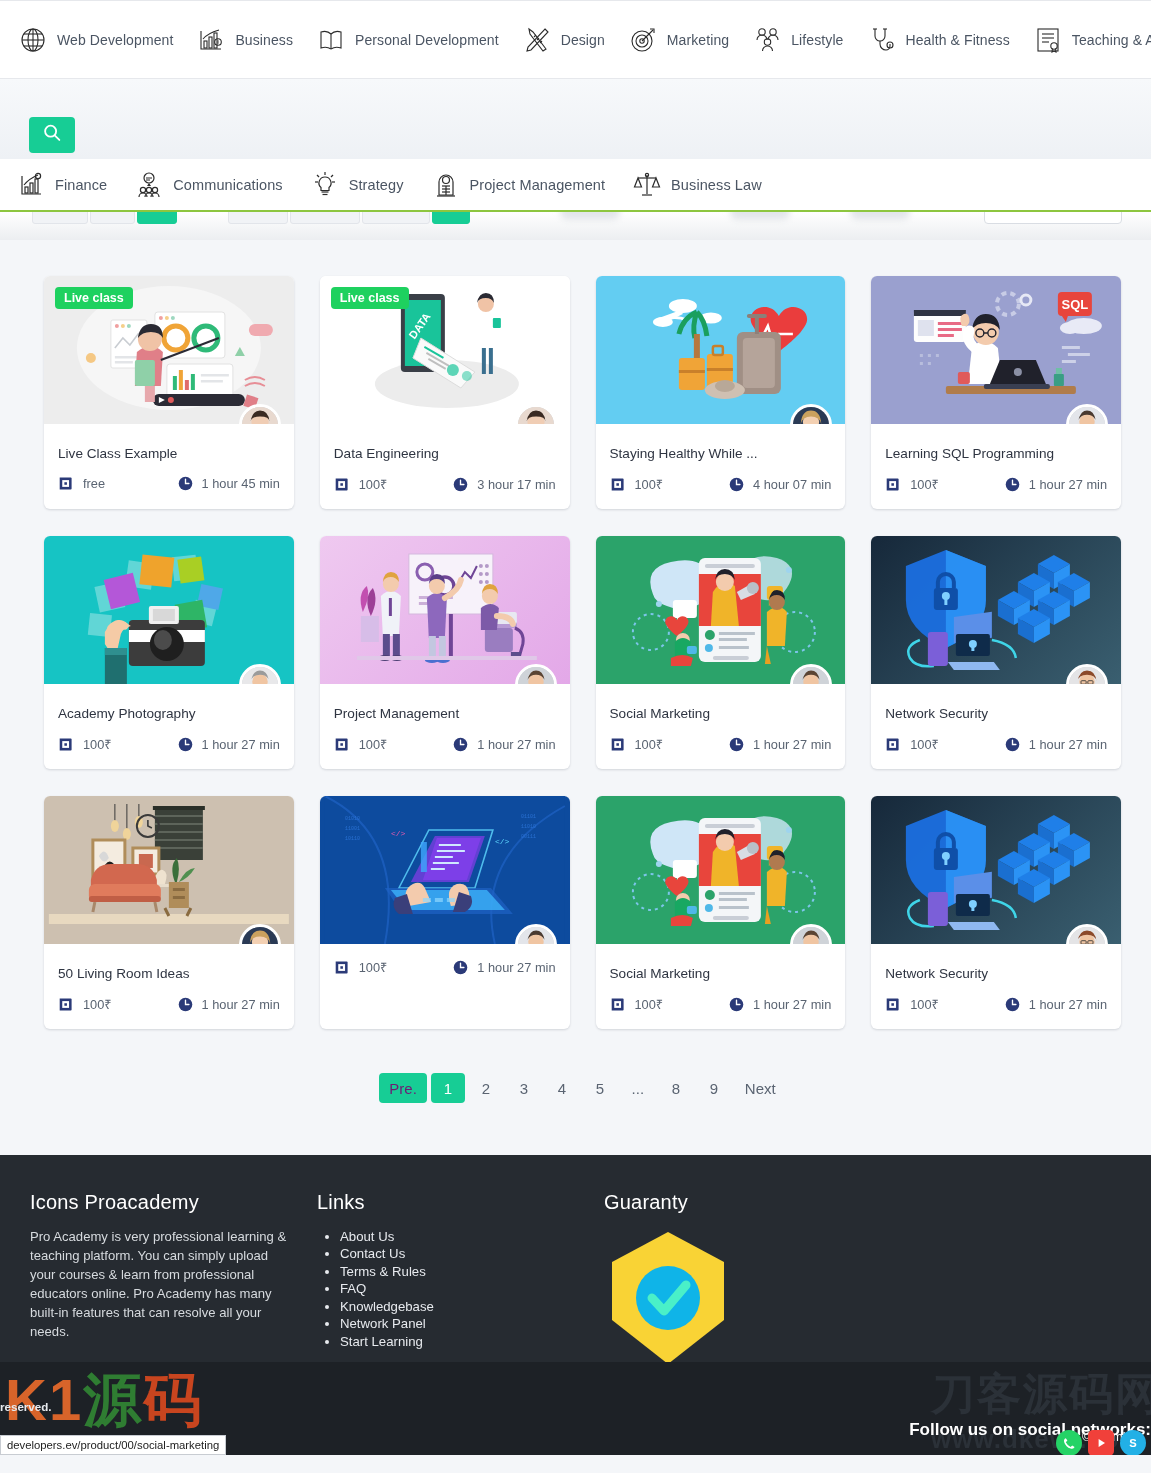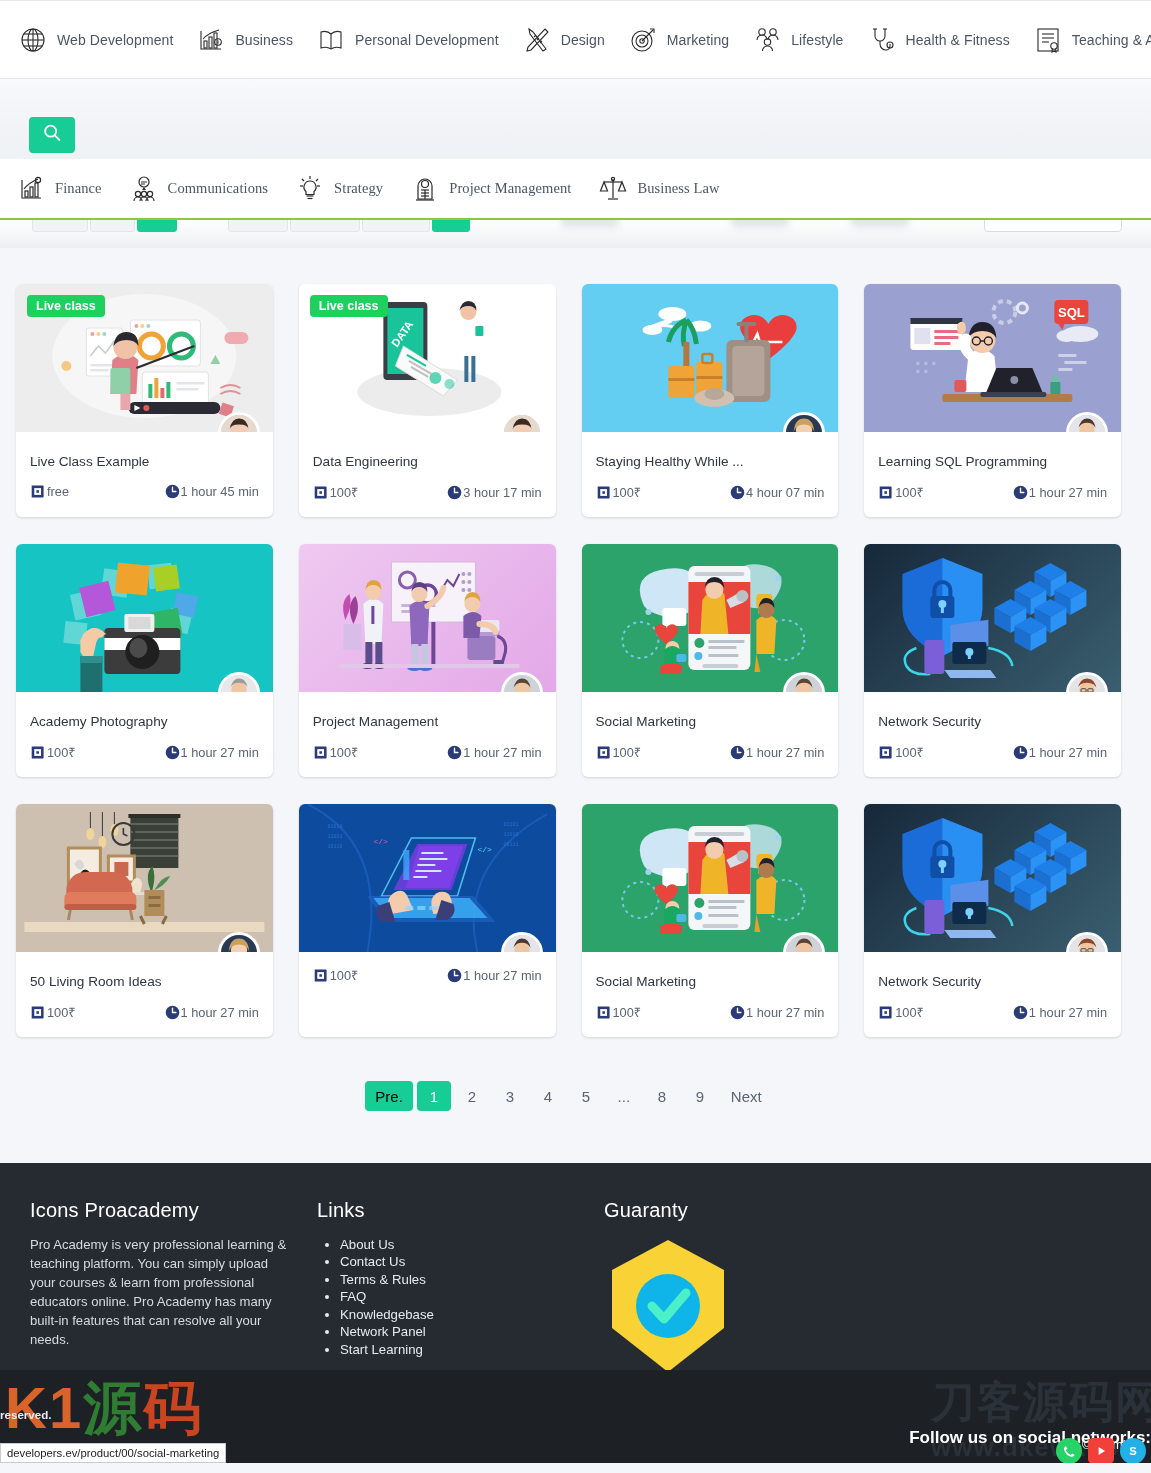--- a/index.html
+++ b/index.html
@@ -45,45 +45,44 @@
     width: 46px; height: 36px;
     background: #17cd95;
     border-radius: 4px;
     display: flex; align-items: center; justify-content: center;
     cursor: pointer;
     border: none;
   }
 
   
   .subnav {
-    height: 61px;
+    height: 53px;
     background: #ffffff;
     display: flex;
     align-items: center;
     padding-left: 16px;
     border-bottom: 2px solid #8dc63f;
-    font-family: Liberation Serif, serif;
   }
   .subnav .navitem { margin-right: 16px; }
   .subnav .navitem .lbl { font-size: 14.5px; color: #4b5563; }
 
   
   .clipbar {
     height: 28px;
     background: linear-gradient(180deg,#ffffff 0%, #eceef1 100%);
     position: relative;
     overflow: hidden;
   }
   .clipchip { position: absolute; top: -10px; height: 22px; background: #f1f3f6; border:1px solid #e2e5ea; border-radius:3px;}
   .clipchip.green { background: #17cd95; border-color:#17cd95; }
   .clipfield { position:absolute; top:-12px; height:24px; background:#fff; border:1px solid #d9dde3; border-radius:4px;}
   .clipblob { position:absolute; top:-8px; height:16px; border-radius:8px; background:#e3e6ea; filter: blur(3px);}
 
   
-  .content { background: #f4f6f9; padding: 36px 30px 0 16px; }
+  .content { background: #f4f6f9; padding: 36px 30px 0 44px; }
   .grid {
     display: grid;
     grid-template-columns: repeat(4, 1fr);
     gap: 27px 26px;
   }
   .card {
     background: #ffffff;
     border-radius: 6px;
     box-shadow: 0 1px 3px rgba(16,24,40,.09), 0 1px 2px rgba(16,24,40,.06);
     overflow: visible;
@@ -124,21 +123,21 @@
     padding: 22px 14px 0 14px;
     white-space: nowrap;
     overflow: hidden;
   }
   .meta {
     display: flex;
     justify-content: space-between;
     align-items: center;
     padding: 14px 14px 16px 14px;
   }
-  .meta .side { display: flex; align-items: center; }
+  .meta .side { display: flex; align-items: center; gap: 8px; }
   .meta .txt { font-size: 12.8px; color: #5a6472; }
   .ic { width: 17px; height: 17px; flex:none; display:block; }
 
   
   .pager {
     display: flex;
     justify-content: center;
     align-items: center;
     gap: 4px;
     padding: 44px 0 52px 0;
@@ -147,21 +146,21 @@
     min-width: 34px; height: 30px;
     display: flex; align-items: center; justify-content: center;
     font-size: 15px; color: #5a6472;
     border-radius: 4px;
     padding: 0 10px;
     cursor: pointer;
     background: transparent;
     border: none;
   }
   .pg.active { background: #17cd95; color: #ffffff; }
-  .pg.prev { background: #17cd95; color: #000000; text-align: right; }
+  .pg.prev { background: #17cd95; color: #701a75; text-align: right; }
 
   
   .footer {
     background: #262b31;
     padding: 36px 30px 30px 30px;
     display: grid;
     grid-template-columns: 287px 287px 287px auto;
     color: #e7eaee;
     height: 207px;
   }

